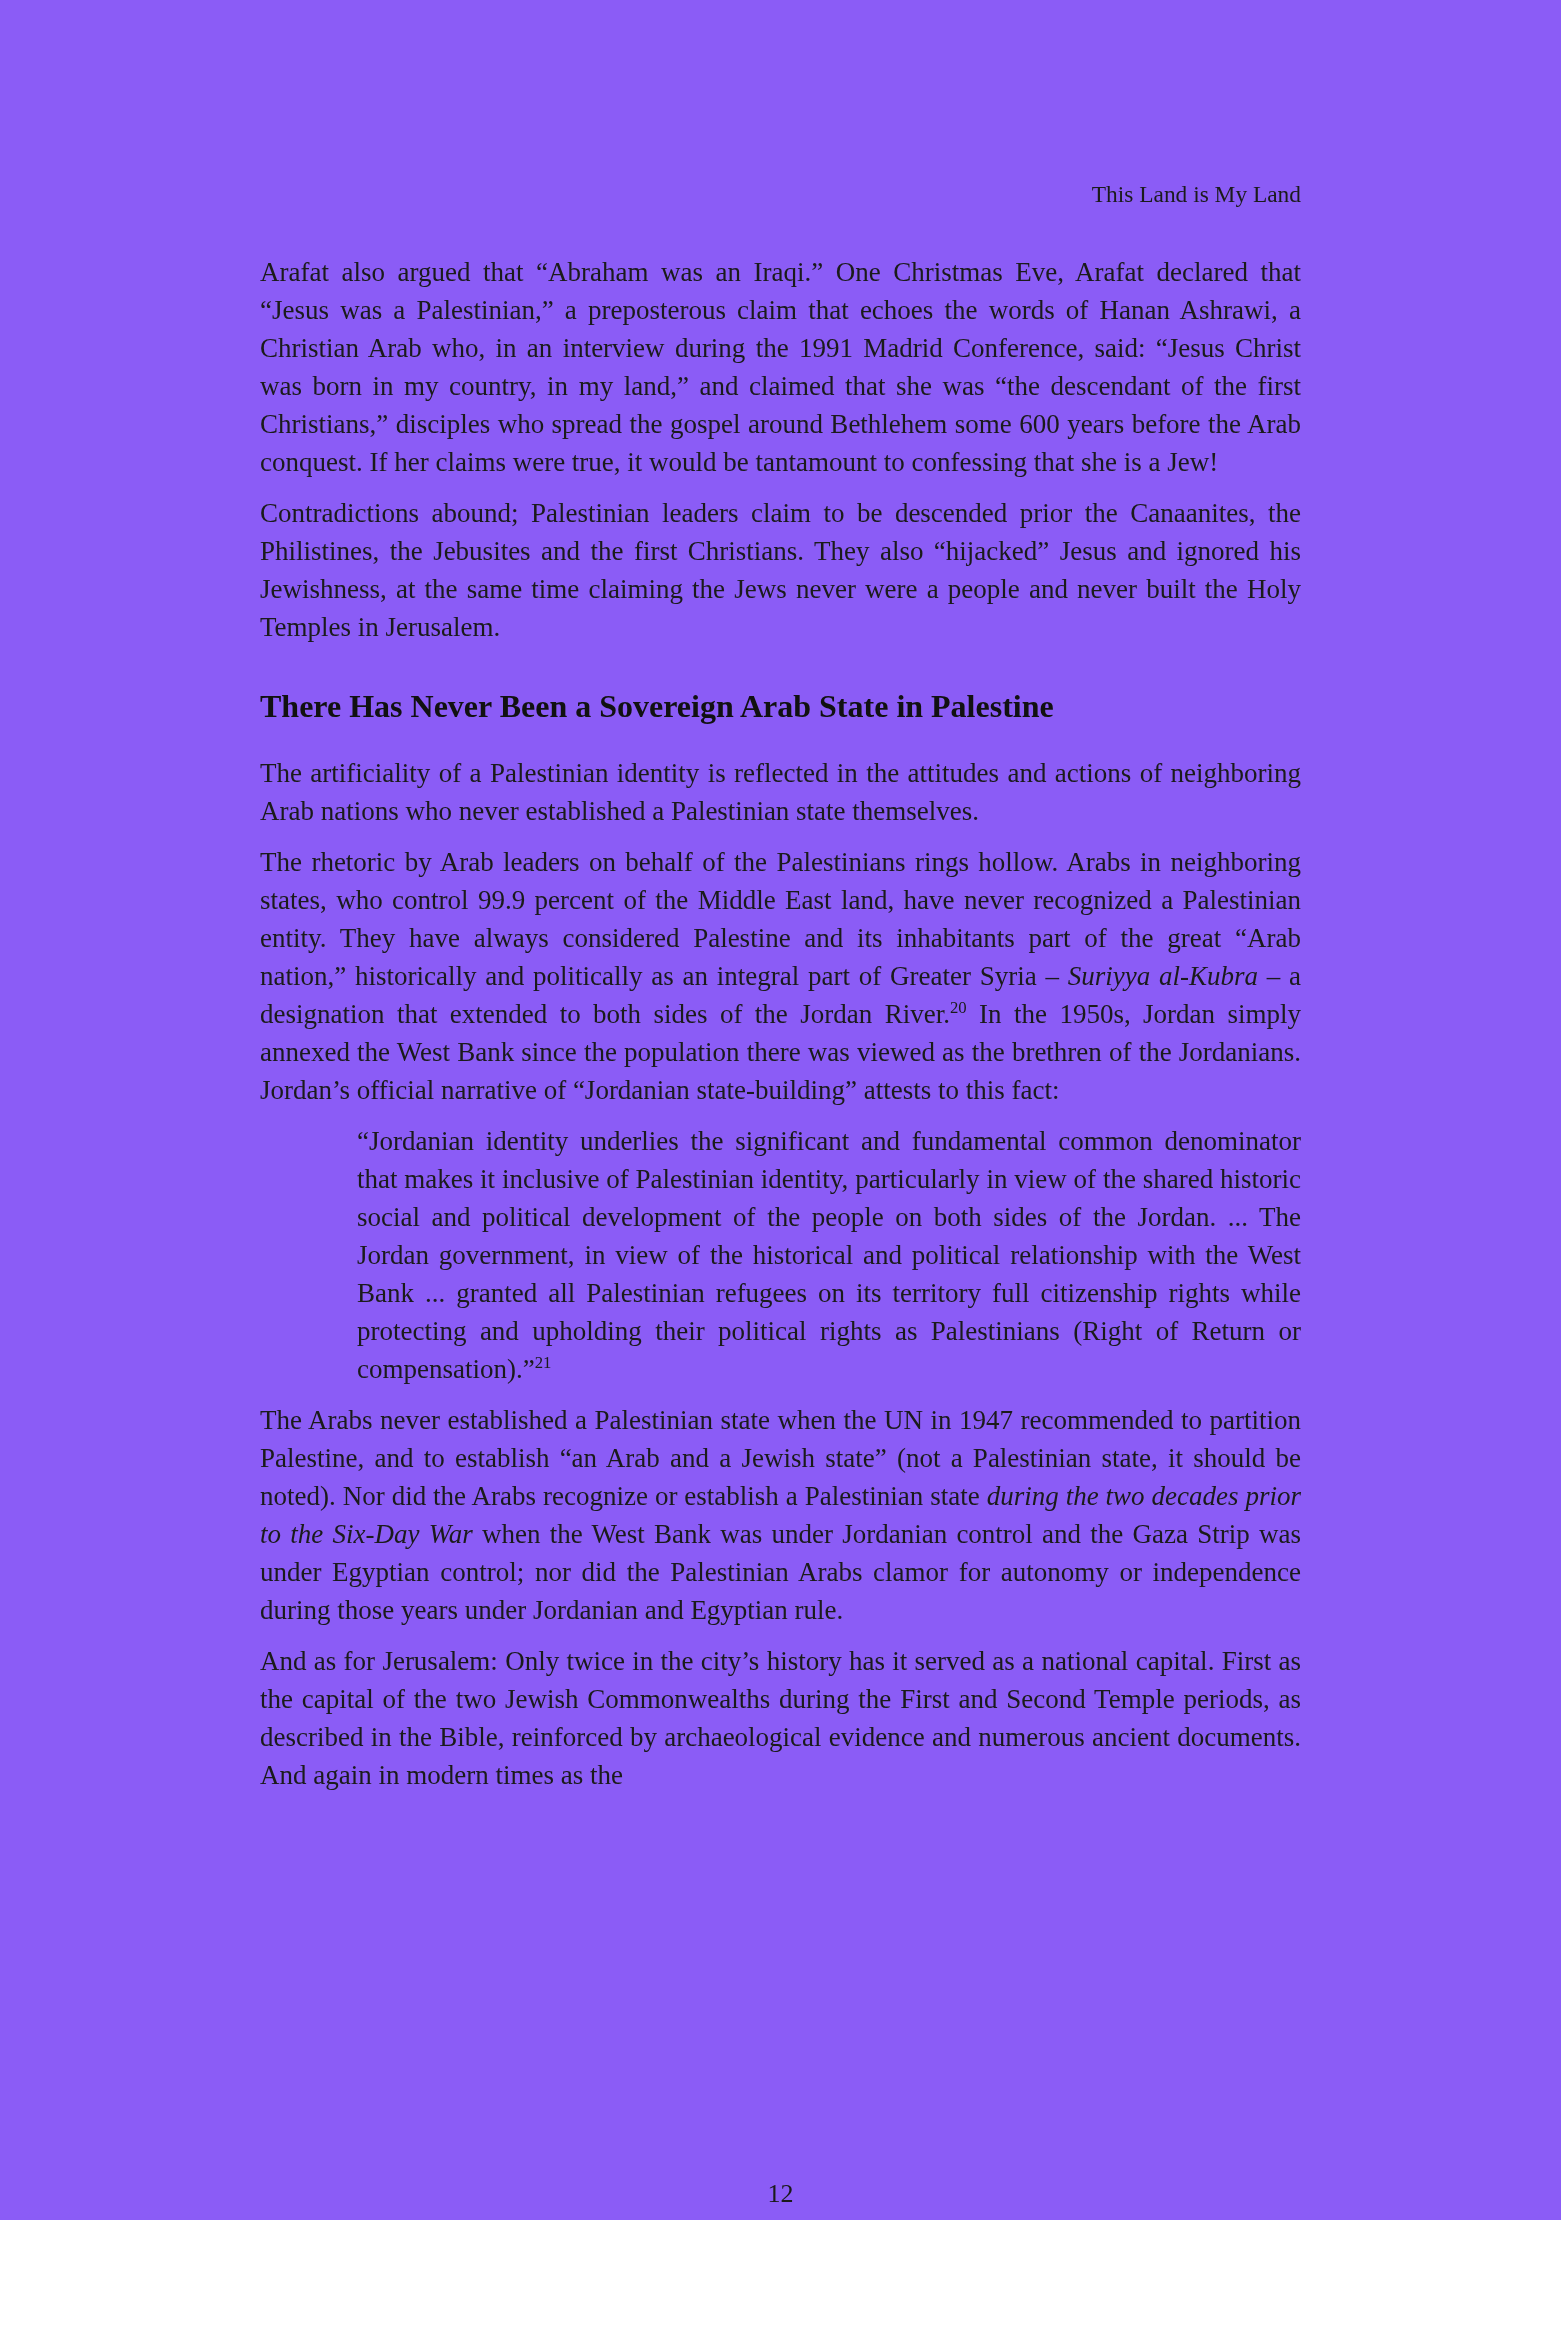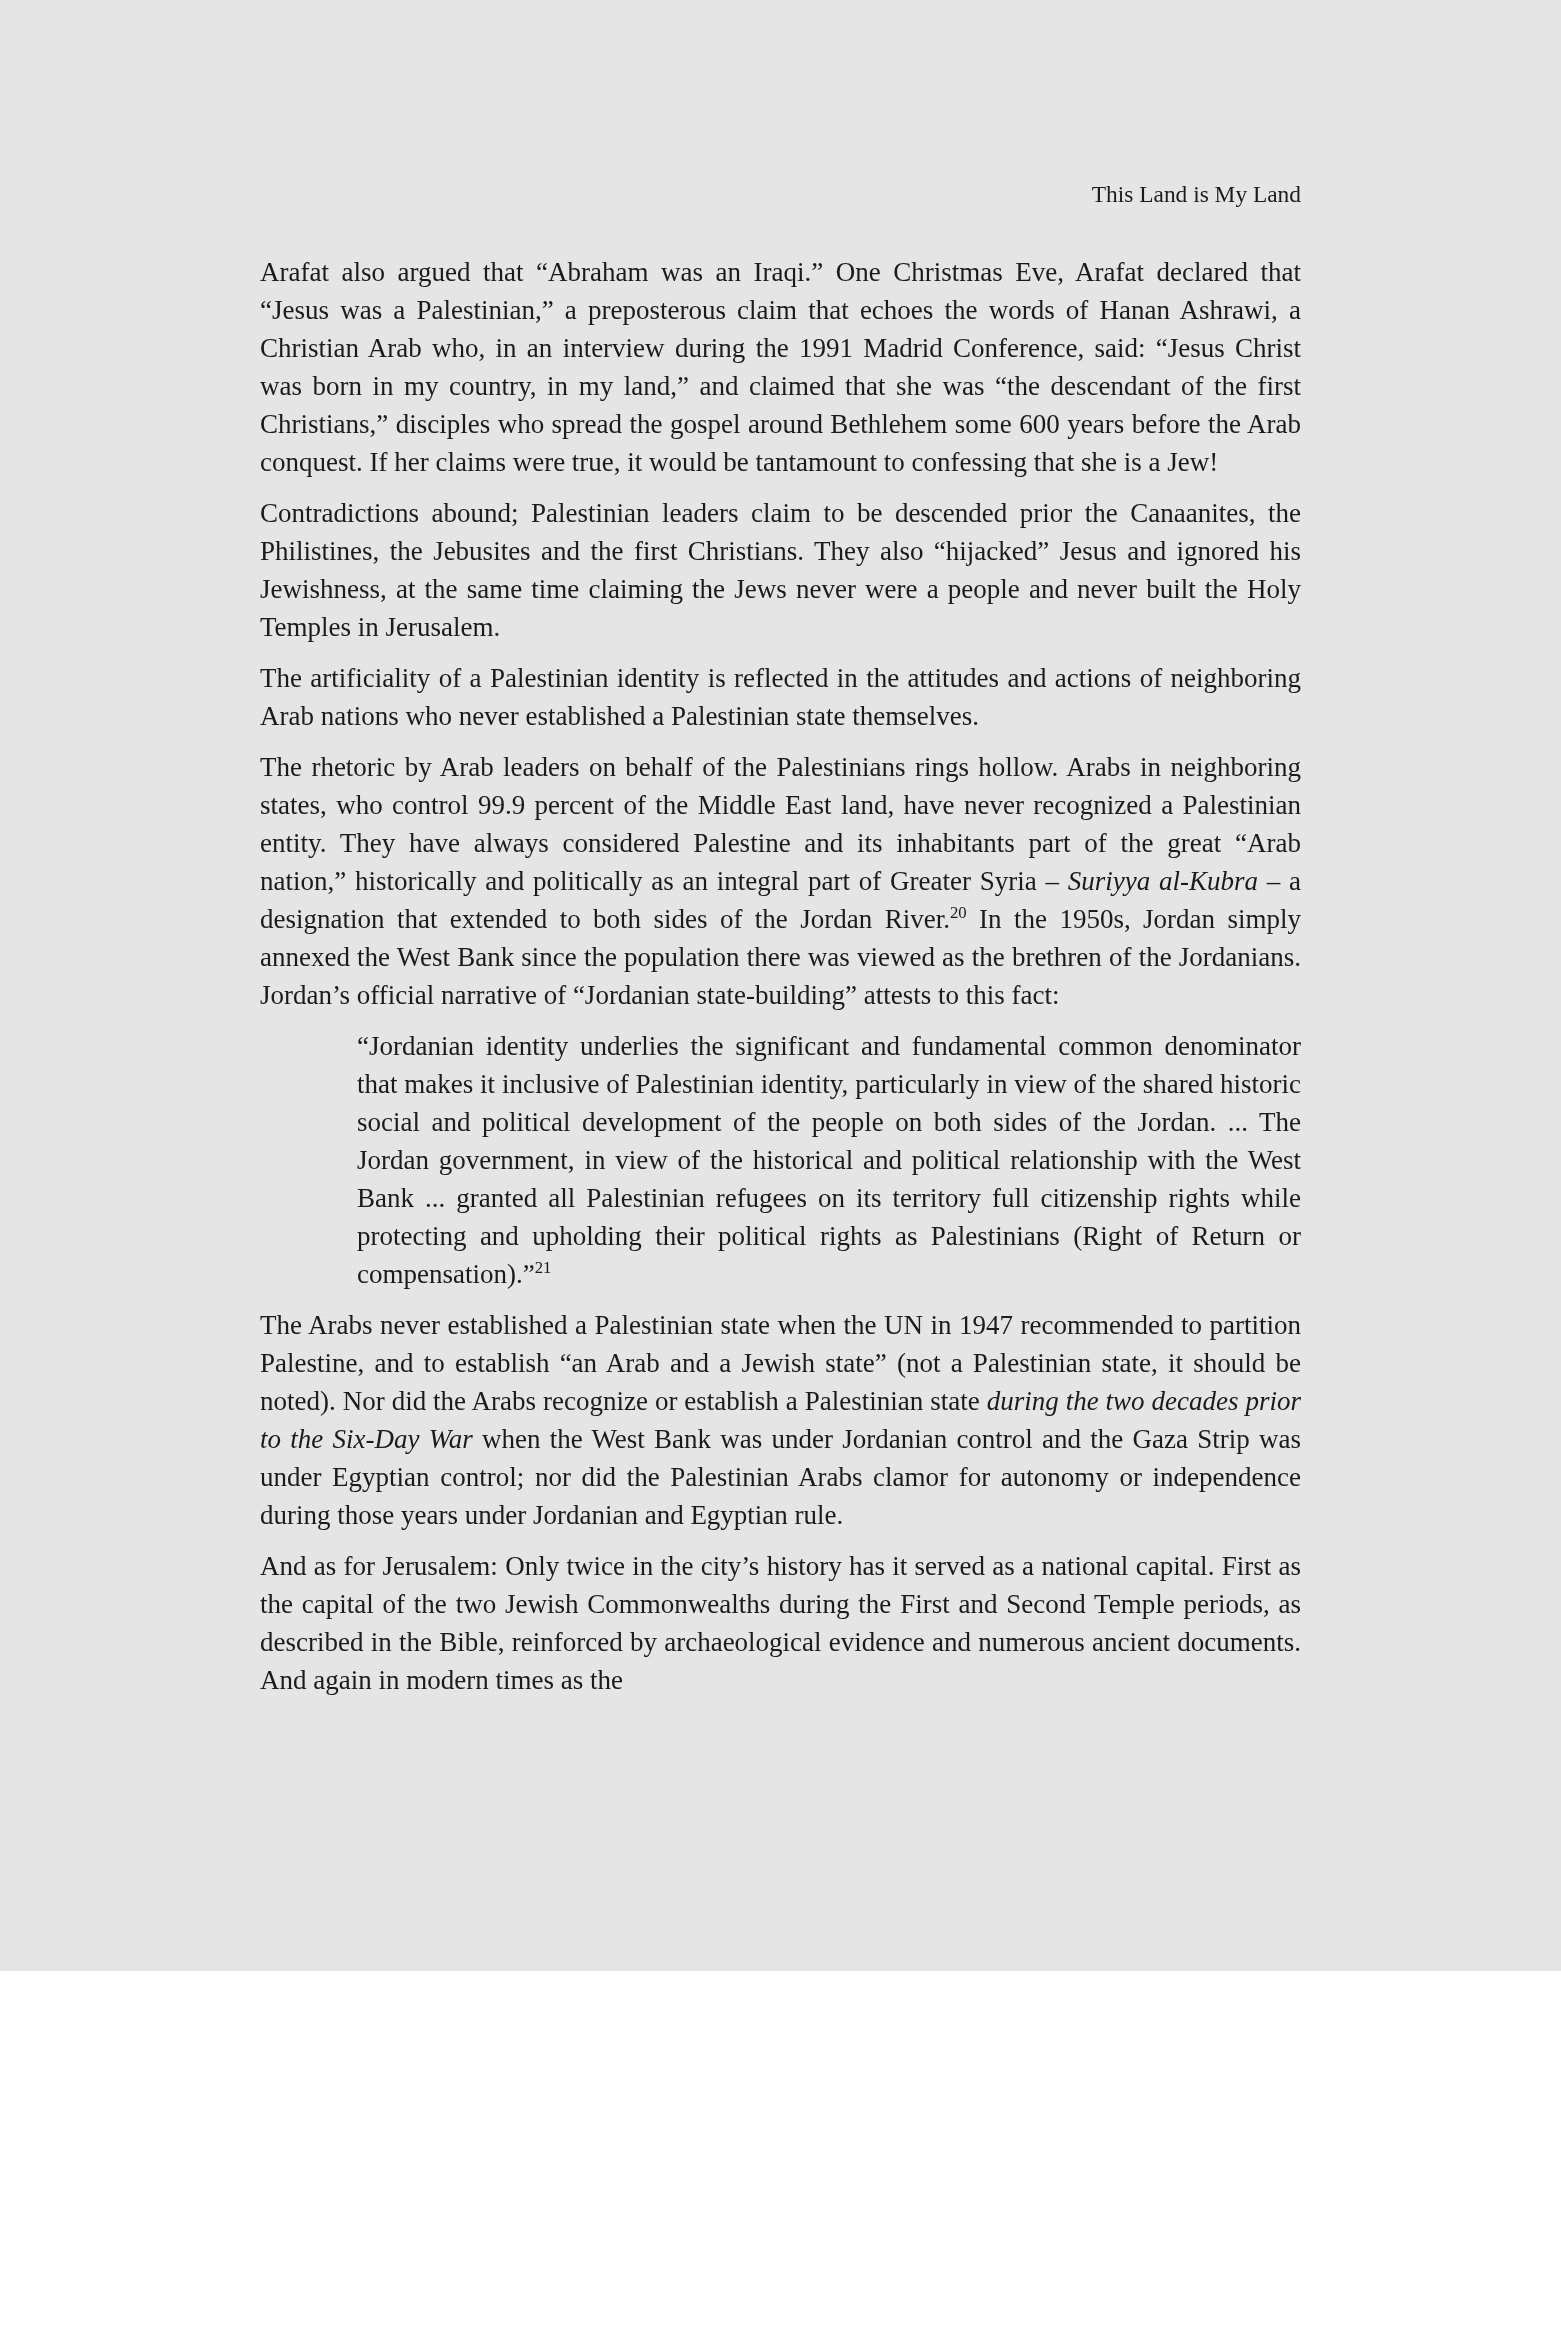--- a/index.html
+++ b/index.html
@@ -3,22 +3,22 @@
 <meta charset="utf-8">
 <style>
   html, body {
     margin: 0;
     padding: 0;
     background: #ffffff;
   }
   .page {
     position: relative;
     width: 1561px;
-    height: 1971px;
-    background: #e5e5e5;
+    height: 2220px;
+    background: #8b5cf6;
     color: #1b1b1b;
     font-family: "Liberation Serif", serif;
     overflow: hidden;
   }
   .running-header {
     position: absolute;
     top: 180px;
     left: 260px;
     width: 1041px;
     text-align: right;
@@ -77,20 +77,21 @@
 <div class="page">
 
   <div class="running-header">This Land is My Land</div>
 
   <div class="body-text">
 
     <p><span>Arafat also argued that “Abraham was an Iraqi.” One Christmas Eve, Arafat declared that “Jesus was a Palestinian,” a preposterous claim that echoes the words of Hanan Ashrawi, a Christian Arab who, in an interview during the 1991 Madrid Conference, said: “Jesus Christ was born in my country, in my land,” and claimed that she was “the descendant of the first Christians,” disciples who spread the gospel around Bethlehem some 600 years before the Arab conquest. If her claims were true, it would be tantamount to confessing that she is a Jew!</span></p>
 
     <p><span>Contradictions abound; Palestinian leaders claim to be descended prior the Canaanites, the Philistines, the Jebusites and the first Christians. They also “hijacked” Jesus and ignored his Jewishness, at the same time claiming the Jews never were a people and never built the Holy Temples in Jerusalem.</span></p>
 
+    <h2 class="section-heading">There Has Never Been a Sovereign Arab State in Palestine</h2>
 
     <p><span>The artificiality of a Palestinian identity is reflected in the attitudes and actions of neighboring Arab nations who never established a Palestinian state themselves.</span></p>
 
     <p><span>The rhetoric by Arab leaders on behalf of the Palestinians rings hollow. Arabs in neighboring states, who control 99.9 percent of the Middle East land, have never recognized a Palestinian entity. They have always considered Palestine and its inhabitants part of the great “Arab nation,” historically and politically as an integral part of Greater Syria – </span><span class="italic">Suriyya al-Kubra</span><span> – a designation that extended to both sides of the Jordan River.</span><sup>20</sup><span> In the 1950s, Jordan simply annexed the West Bank since the population there was viewed as the brethren of the Jordanians. Jordan’s official narrative of “Jordanian state-building” attests to this fact:</span></p>
 
     <blockquote class="block-quote"><span>“Jordanian identity underlies the significant and fundamental common denominator that makes it inclusive of Palestinian identity, particularly in view of the shared historic social and political development of the people on both sides of the Jordan. ... The Jordan government, in view of the historical and political relationship with the West Bank ... granted all Palestinian refugees on its territory full citizenship rights while protecting and upholding their political rights as Palestinians (Right of Return or compensation).”</span><sup>21</sup></blockquote>
 
     <p><span>The Arabs never established a Palestinian state when the UN in 1947 recommended to partition Palestine, and to establish “an Arab and a Jewish state” (not a Palestinian state, it should be noted). Nor did the Arabs recognize or establish a Palestinian state </span><span class="italic">during the two decades prior to the Six-Day War</span><span> when the West Bank was under Jordanian control and the Gaza Strip was under Egyptian control; nor did the Palestinian Arabs clamor for autonomy or independence during those years under Jordanian and Egyptian rule.</span></p>
 
     <p><span>And as for Jerusalem: Only twice in the city’s history has it served as a national capital. First as the capital of the two Jewish Commonwealths during the First and Second Temple periods, as described in the Bible, reinforced by archaeological evidence and numerous ancient documents. And again in modern times as the</span></p>

